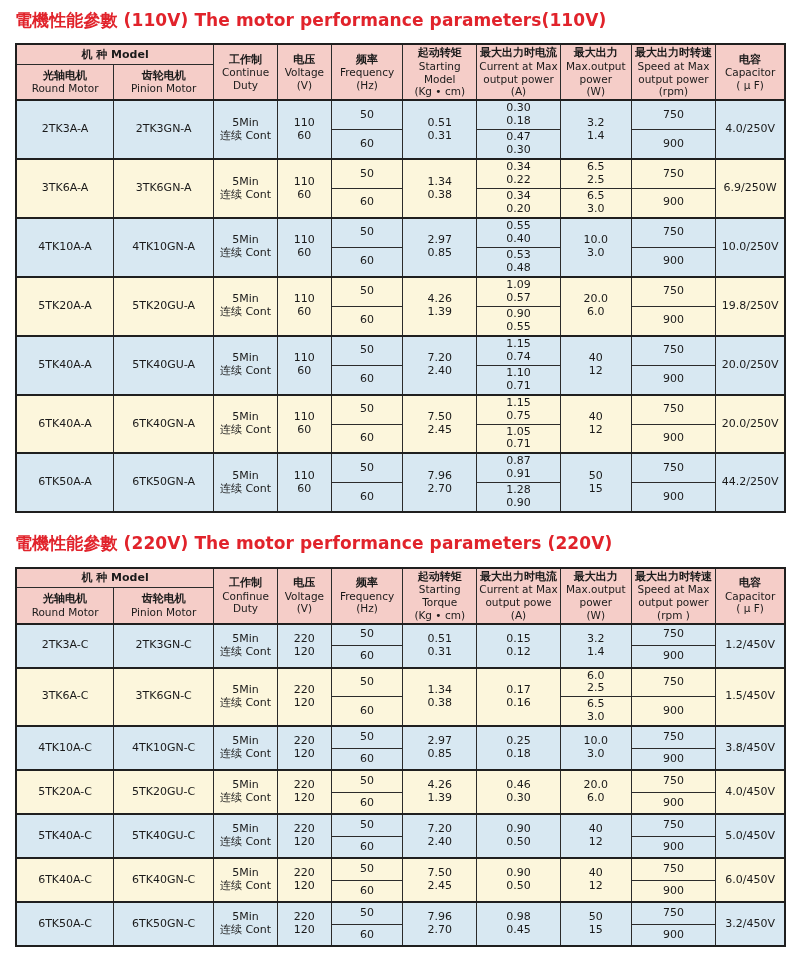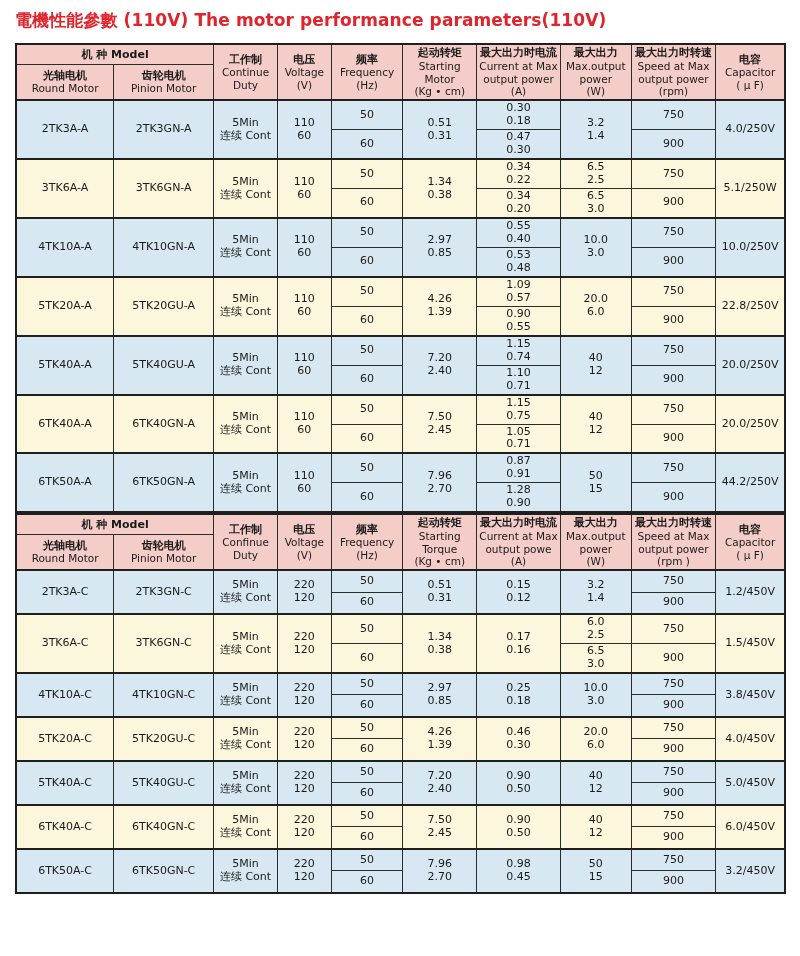--- a/index.html
+++ b/index.html
@@ -98,21 +98,21 @@
             <div class="ln ln2">(V)</div>
           </th>
           <th data-name="header-frequency" rowspan="2">
             <div class="ln ln0">频率</div>
             <div class="ln ln1">Frequency</div>
             <div class="ln ln2">(Hz)</div>
           </th>
           <th data-name="header-torque" rowspan="2">
             <div class="ln ln0">起动转矩</div>
             <div class="ln ln1">Starting</div>
-            <div class="ln ln2">Motor</div>
+            <div class="ln ln2">Model</div>
             <div class="ln ln3">(Kg • cm)</div>
           </th>
           <th data-name="header-current" rowspan="2">
             <div class="ln ln0">最大出力时电流</div>
             <div class="ln ln1">Current at Max</div>
             <div class="ln ln2">output power</div>
             <div class="ln ln3">(A)</div>
           </th>
           <th data-name="header-output" rowspan="2">
             <div class="ln ln0">最大出力</div>
@@ -220,21 +220,21 @@
             <div class="ln ln1">0.22</div>
           </td>
           <td data-name="cell-output-50hz">
             <div class="ln ln0">6.5</div>
             <div class="ln ln1">2.5</div>
           </td>
           <td data-name="cell-speed-50hz">
             <div class="ln ln0">750</div>
           </td>
           <td data-name="cell-capacitor" rowspan="2">
-            <div class="ln ln0">5.1/250W</div>
+            <div class="ln ln0">6.9/250W</div>
           </td>
         </tr>
         <tr class="cream" data-name="model-row-3TK6A-A-60hz">
           <td data-name="cell-frequency-60hz">
             <div class="ln ln0">60</div>
           </td>
           <td data-name="cell-current-60hz">
             <div class="ln ln0">0.34</div>
             <div class="ln ln1">0.20</div>
           </td>
@@ -322,21 +322,21 @@
             <div class="ln ln1">0.57</div>
           </td>
           <td data-name="cell-max-output" rowspan="2">
             <div class="ln ln0">20.0</div>
             <div class="ln ln1">6.0</div>
           </td>
           <td data-name="cell-speed-50hz">
             <div class="ln ln0">750</div>
           </td>
           <td data-name="cell-capacitor" rowspan="2">
-            <div class="ln ln0">22.8/250V</div>
+            <div class="ln ln0">19.8/250V</div>
           </td>
         </tr>
         <tr class="cream" data-name="model-row-5TK20A-A-60hz">
           <td data-name="cell-frequency-60hz">
             <div class="ln ln0">60</div>
           </td>
           <td data-name="cell-current-60hz">
             <div class="ln ln0">0.90</div>
             <div class="ln ln1">0.55</div>
           </td>
@@ -487,20 +487,21 @@
             <div class="ln ln0">1.28</div>
             <div class="ln ln1">0.90</div>
           </td>
           <td data-name="cell-speed-60hz">
             <div class="ln ln0">900</div>
           </td>
         </tr>
       </tbody>
     </table>
 
+  <h1 class="table-title second" data-name="title-220v">電機性能參數 (220V) The motor performance parameters (220V)</h1>
   <table class="motor-table t220" id="motor-table-1" data-name="motor-table-220v">
       <colgroup data-name="column-widths">
         <col style="width: 12.7%;">
         <col style="width: 13%;">
         <col style="width: 8.3%;">
         <col style="width: 7%;">
         <col style="width: 9.3%;">
         <col style="width: 9.6%;">
         <col style="width: 10.9%;">
         <col style="width: 9.2%;">

